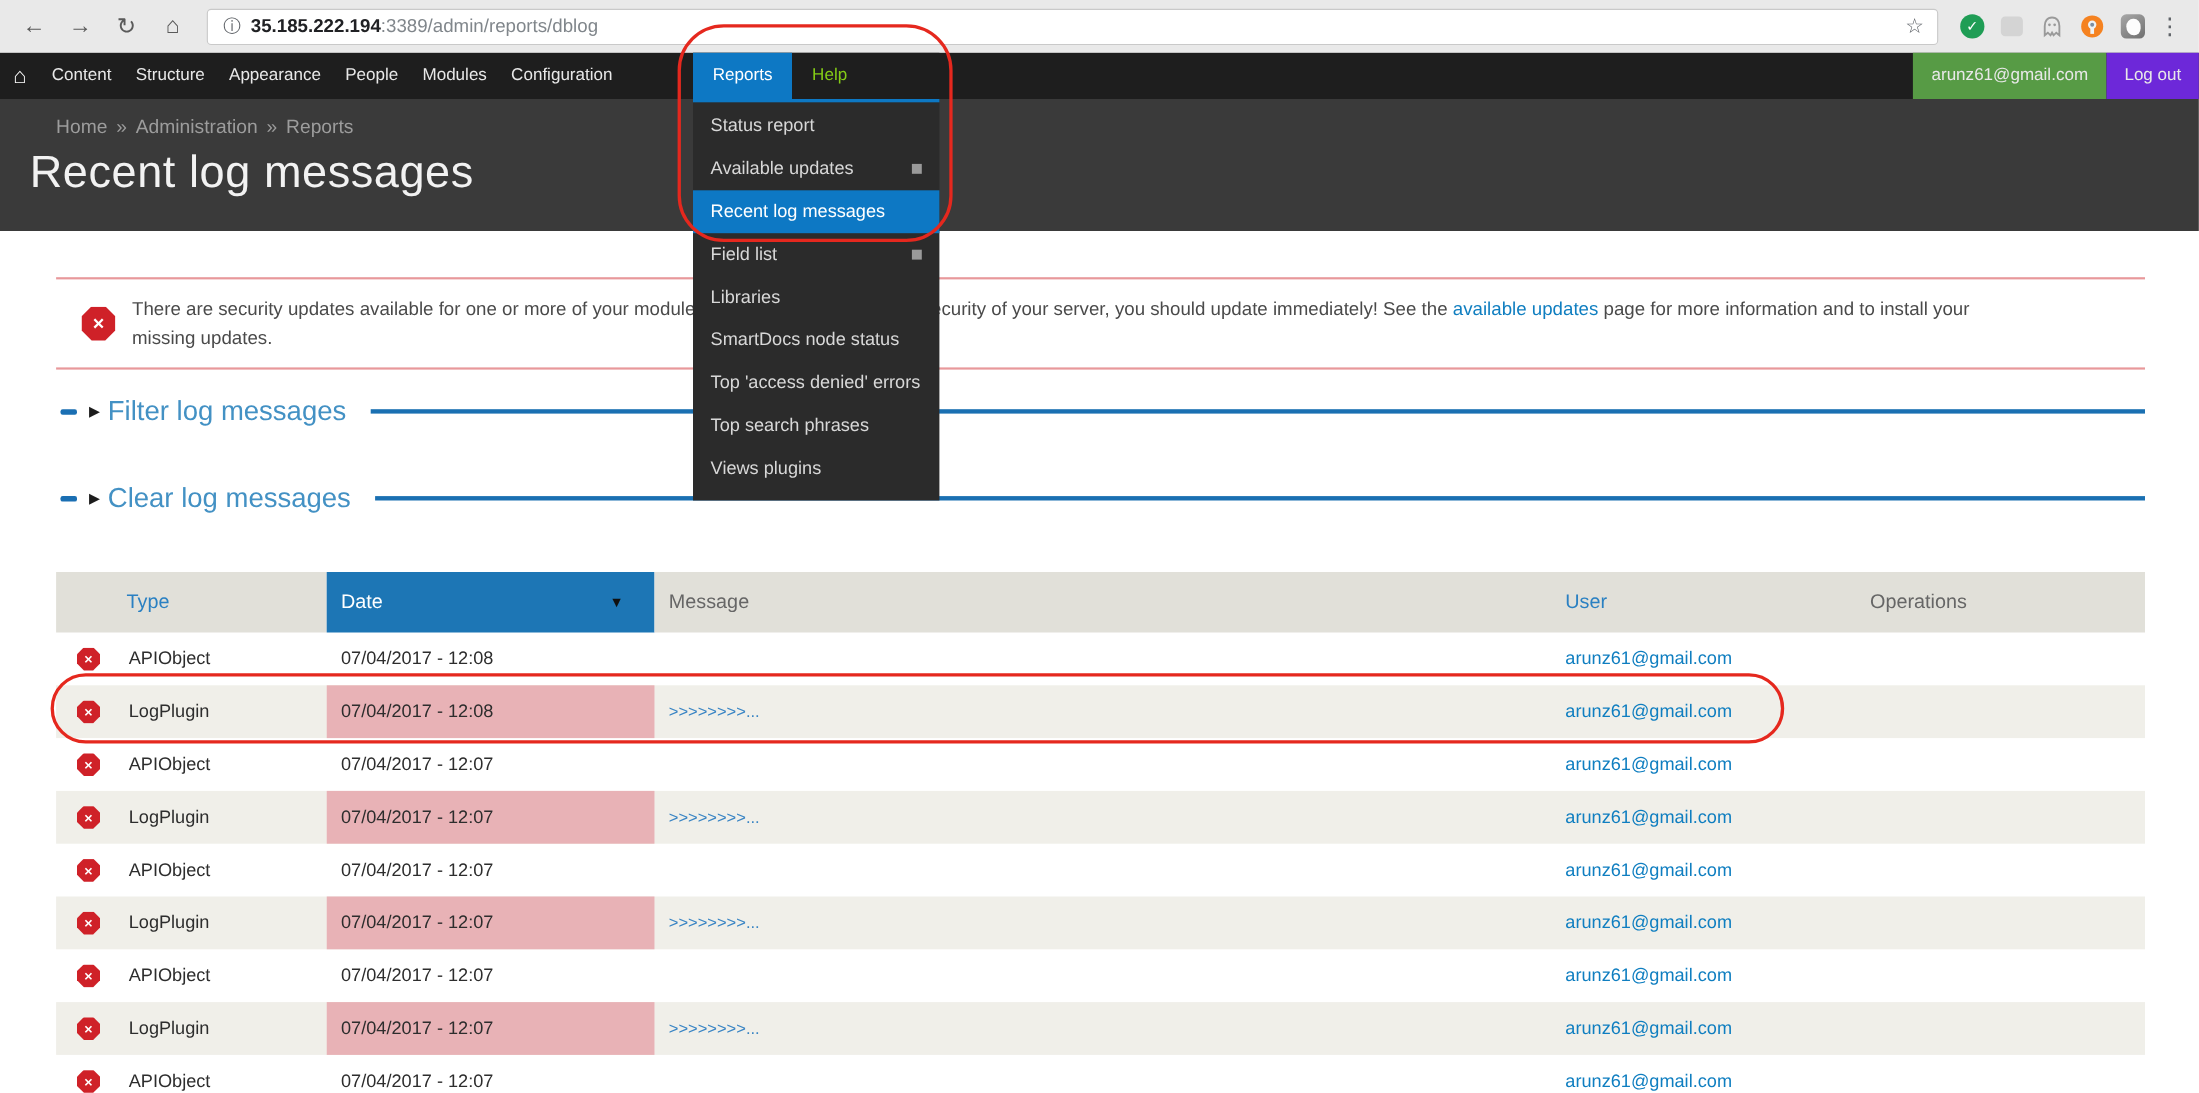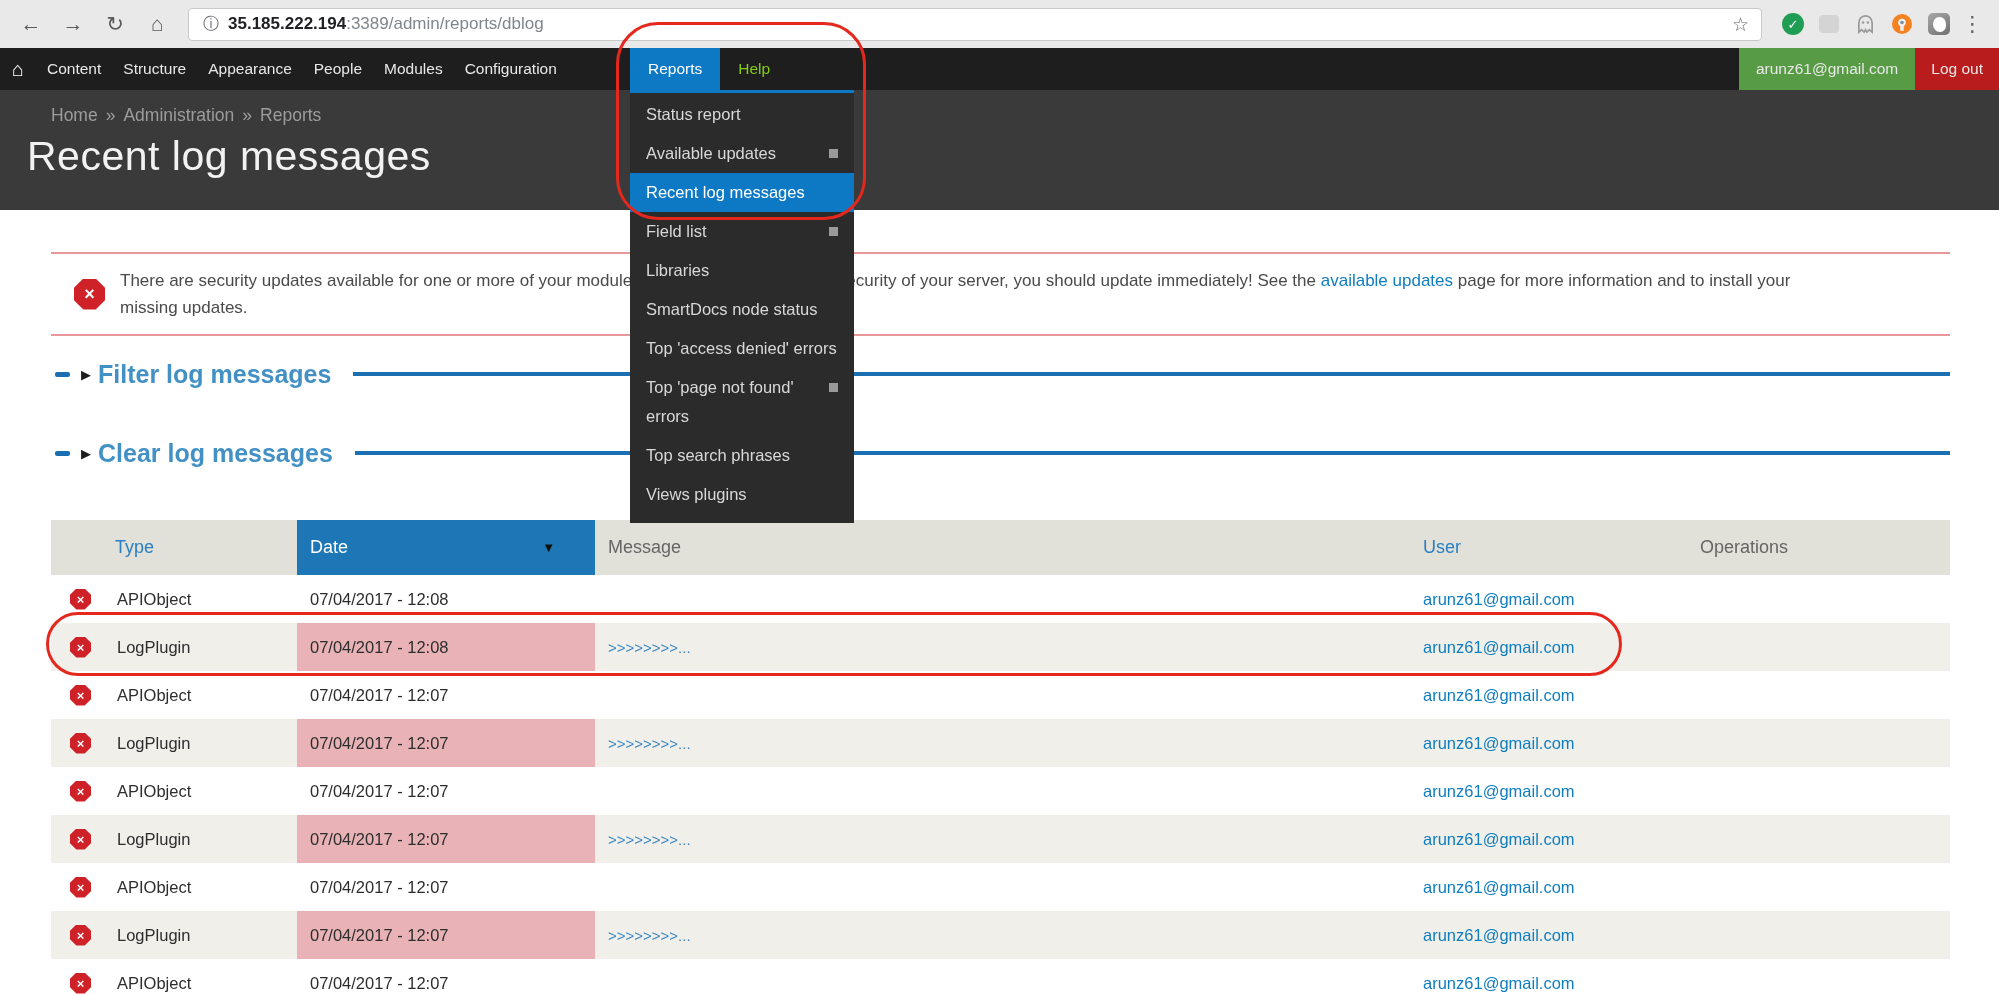--- a/index.html
+++ b/index.html
@@ -23,21 +23,21 @@
   .ext-faded { background:#b5b5b5; opacity:.4; border-radius:4px; width:20px; height:18px; }
   .ext-square { border-radius:5px; background:linear-gradient(145deg,#a8a8a8,#6f6f6f); }
   .ext-square .blob { width:13px; height:15px; background:#fdfdfd; border-radius:50% 50% 45% 55%; }
   .dots { font-size:21px; color:#5f6368; padding:0 6px; cursor:pointer; }
 
   
   .toolbar { height:42px; background:#1e1e1e; display:flex; align-items:stretch; color:#e8e8e8; font-size:15.5px; }
   .tb-home { width:36px; display:flex; align-items:center; justify-content:center; color:#fff; font-size:20px; cursor:pointer; }
   .tb-item { display:flex; align-items:center; padding:0 11px; cursor:pointer; white-space:nowrap; }
   .tb-user { margin-left:auto; background:#579b45; display:flex; align-items:center; padding:0 17px; cursor:pointer; }
-  .tb-logout { background:#b91c1c; display:flex; align-items:center; padding:0 16px; cursor:pointer; }
+  .tb-logout { background:#6d28d9; display:flex; align-items:center; padding:0 16px; cursor:pointer; }
 
   
   .page-header { height:120px; background:#3a3a3a; padding:15px 0 0 27px; }
   .breadcrumb { font-size:17.5px; color:#9c9c9c;margin-left:24px; }
   .breadcrumb span { margin-right:8px; }
   .crumb { cursor:pointer; }
   .page-title { margin-top:7px; font-size:41px; font-weight:300; color:#f2f2f2; letter-spacing:.5px; }
 
   
   .content { margin:0 49px 0 51px; }
@@ -48,30 +48,30 @@
   .alert-icon { width:31px; height:31px; margin-left:23px; font-size:18px; }
   .alert-text { margin-left:15px; font-size:17px; color:#4a4a4a; line-height:27px; }
   .alert-line1 { white-space:nowrap; }
   .alert-text a { color:#0f7ec0; text-decoration:none; cursor:pointer; }
 
   .fieldset { display:flex; align-items:center; height:42px; }
   .fs-filter { margin-top:17px; }
   .fs-clear { margin-top:37px; }
   .fs-dash { width:15px; height:5px; background:#1a6fb3; border-radius:2px; margin:0 11px 0 4px; flex:none; }
   .fs-arrow { color:#1c1c1c; font-size:13px; margin-right:7px; flex:none; }
-  .fs-title { color:#4391c4; font-size:25px; font-weight:700; cursor:pointer; white-space:nowrap; }
+  .fs-title { color:#4391c4; font-size:25px; font-weight:400; cursor:pointer; white-space:nowrap; }
   .fs-line { flex:1; height:4px; background:#1a70b2; margin-left:22px; }
 
   
   table { width:100%; border-collapse:collapse; table-layout:fixed; margin-top:46px; }
   col.w-type{width:246px;} col.w-date{width:298px;} col.w-msg{width:815px;} col.w-user{width:290px;} col.w-ops{width:250px;}
   thead th { background:#e1e0d9; height:55px; font-size:18px; font-weight:normal; text-align:left; }
   th.h-type { padding-left:64px; } th.h-type a { color:#2a80c2; text-decoration:none; cursor:pointer; }
   th.h-date { background:#1d76b5; color:#fff; }
-  .date-sort { display:flex; align-items:center; justify-content:space-between; padding:0 40px 0 13px; cursor:pointer; }
+  .date-sort { display:flex; align-items:center; justify-content:space-between; padding:0 28px 0 13px; cursor:pointer; }
   .sort-arrow { color:#101010; font-size:13px; }
   th.h-msg { color:#666; padding-left:13px; }
   th.h-user { padding-left:13px; } th.h-user a { color:#2a80c2; text-decoration:none; cursor:pointer; }
   th.h-ops { color:#666; padding-right:55px; }
   tbody tr { height:48px; }
   tbody tr.even { background:#f0efe9; }
   td { font-size:16.5px; color:#2d2d2d; vertical-align:middle; }
   td.c-type { display:flex; align-items:center; height:48px; padding-left:19px; }
   .row-err-icon { width:21px; height:21px; font-size:13px; margin-right:26px; }
   td.c-date { padding-left:13px; }
@@ -320,20 +320,19 @@
     <div class="menu-tab">Help</div>
   </div>
   <div class="menu-panel">
     <div class="menu-item"><span>Status report</span></div>
     <div class="menu-item"><span class="mi-square"></span><span>Available updates</span></div>
     <div class="menu-item active"><span>Recent log messages</span></div>
     <div class="menu-item"><span class="mi-square"></span><span>Field list</span></div>
     <div class="menu-item"><span>Libraries</span></div>
     <div class="menu-item"><span>SmartDocs node status</span></div>
     <div class="menu-item"><span>Top 'access denied' errors</span></div>
-    <div class="menu-item"><span class="mi-square"></span><span>Top 'page not found' errors</span></div>
     <div class="menu-item"><span>Top search phrases</span></div>
     <div class="menu-item"><span>Views plugins</span></div>
   </div>
 </div>
 
 <div class="annotation ann-menu"></div>
 <div class="annotation ann-row"></div>
 
 </body></html>

